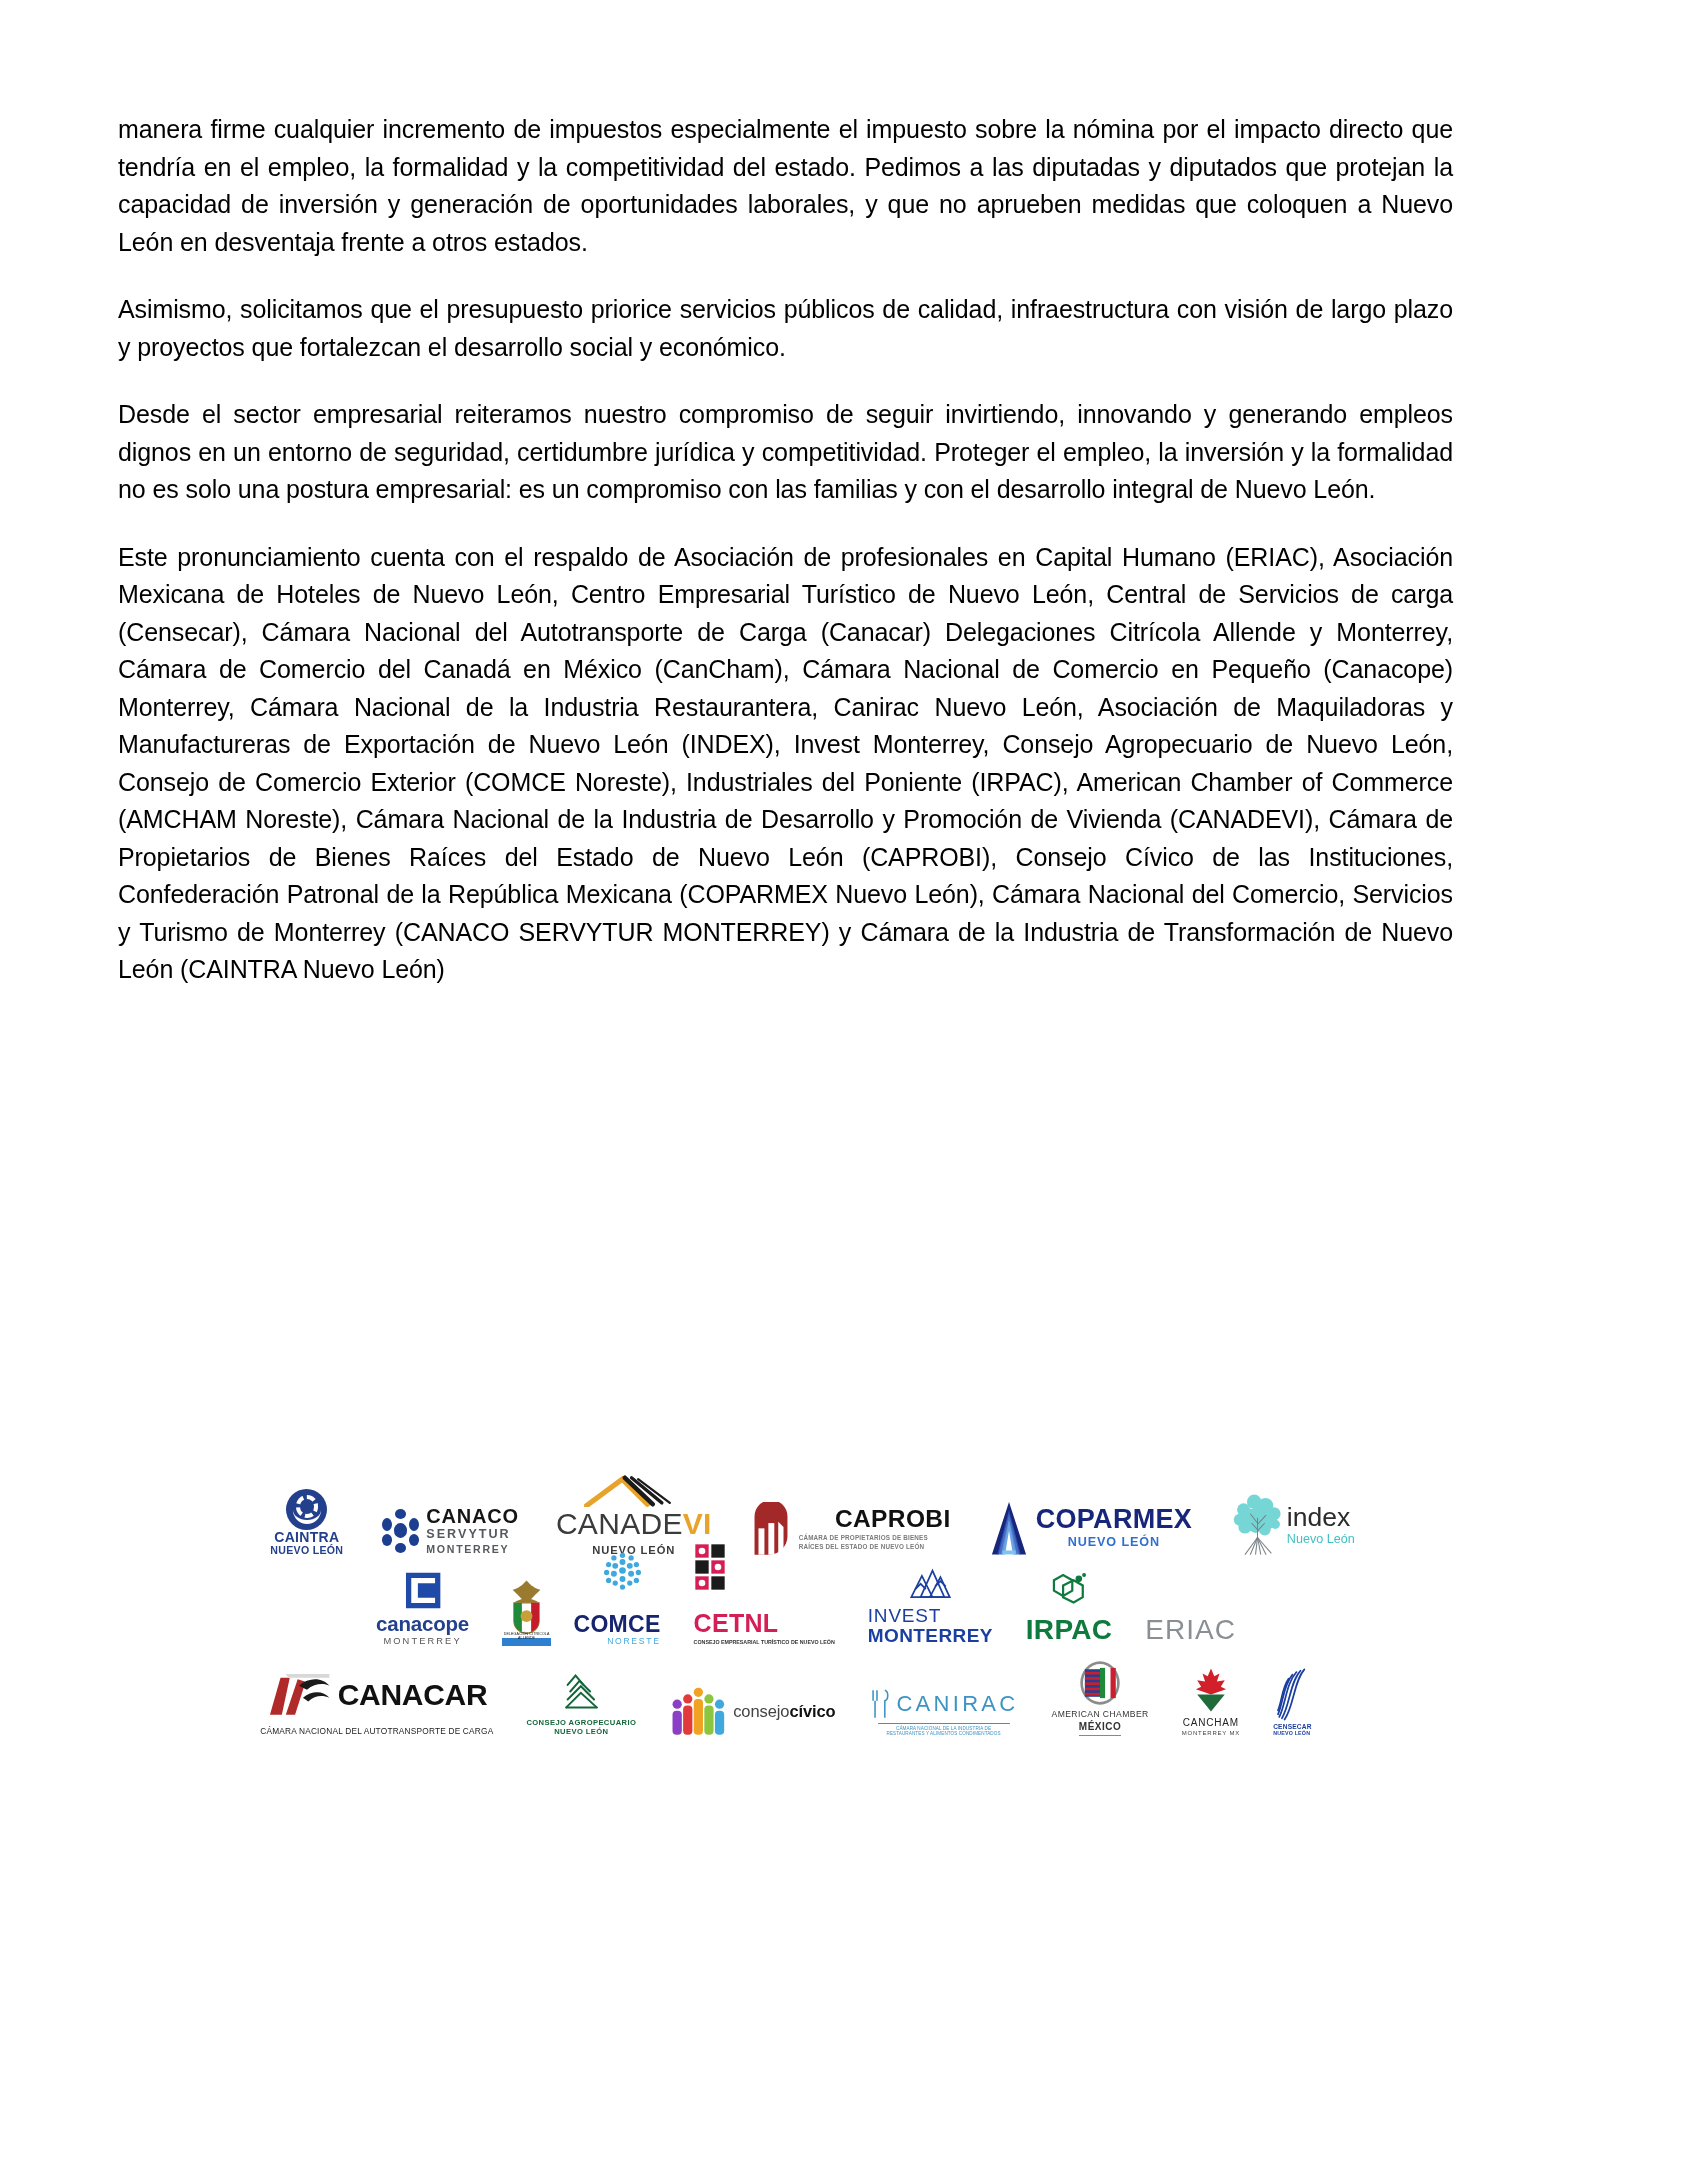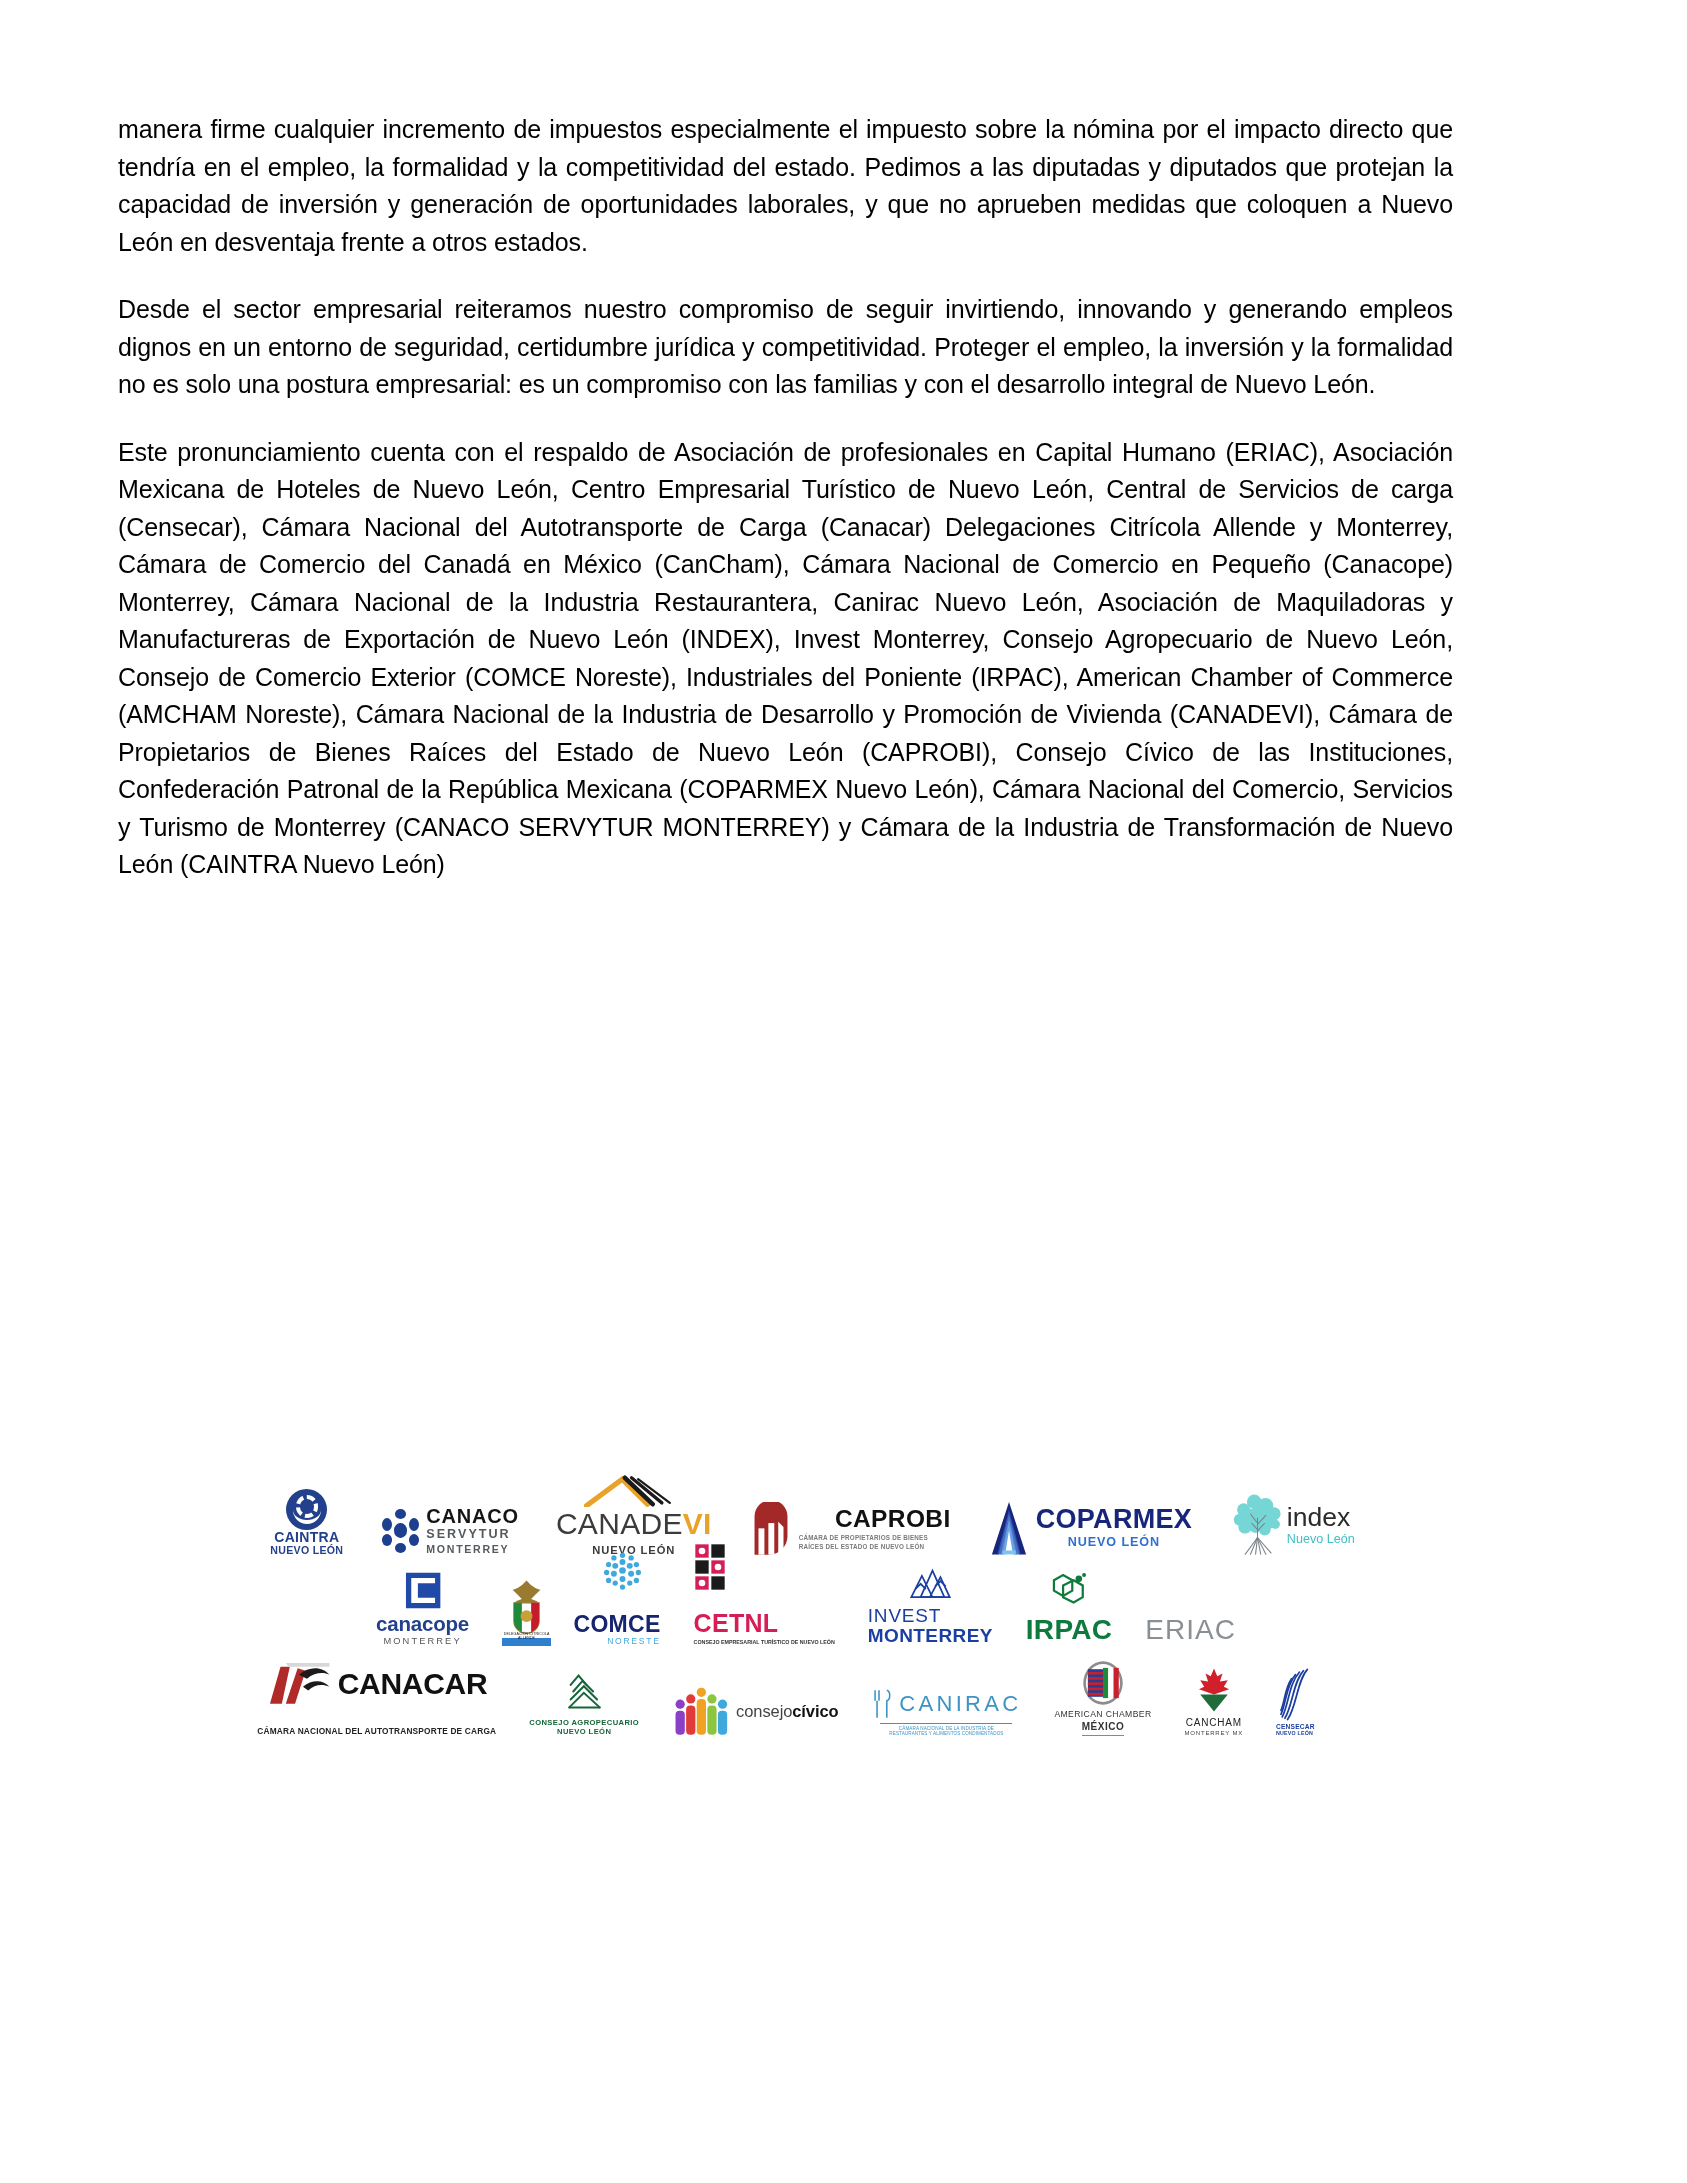--- a/index.html
+++ b/index.html
@@ -159,21 +159,21 @@
   .irpac-t1{ font-size:28px; font-weight:800; color:#0f7a3d; letter-spacing:0.3px;}
 
   
   .eriac-t1{ font-size:28px; font-weight:400; color:#8a8f94; letter-spacing:1px;}
 
   
   .canacar-wrap{display:flex; flex-direction:column; align-items:center;}
   .canacar-row{display:flex; align-items:center; gap:5.3px;}
   .canacar-mark{ width:66px; height:48px; position:relative;}
   .canacar-t1{ font-size:30px; font-weight:800; color:#111; letter-spacing:-0.3px;}
-  .canacar-t2{ font-size:8.3px; font-weight:700; color:#222; letter-spacing:0.2px; margin-top:18px;}
+  .canacar-t2{ font-size:8.3px; font-weight:400; color:#222; letter-spacing:0.2px; margin-top:7px;}
 
   
   .agro-wrap{display:flex; flex-direction:column; align-items:center;}
   .agro-mark{ width:41px; height:41px; position:relative;}
   .agro-t1{ font-size:7.6px; font-weight:700; color:#14663a; letter-spacing:0.4px; margin-top:4px;}
   .agro-t2{ font-size:7.6px; font-weight:700; color:#14663a; letter-spacing:0.4px;}
 
   
   .civico-wrap{display:flex; flex-direction:row; align-items:center;}
   .civico-mark{ width:64px; height:49px; position:relative;}
@@ -206,20 +206,21 @@
   .censecar-t1{ font-size:6.6px; font-weight:700; color:#1b3fa0; letter-spacing:0.2px;}
   .censecar-t2{ font-size:5.3px; font-weight:700; color:#1b3fa0; letter-spacing:0.2px;}
 </style>
 </head>
 <body>
 
 <div class="page">
 
   <div class="doc-body">
     <p class="para">manera firme cualquier incremento de impuestos especialmente el impuesto sobre la nómina por el impacto directo que tendría en el empleo, la formalidad y la competitividad del estado. Pedimos a las diputadas y diputados que protejan la capacidad de inversión y generación de oportunidades laborales, y que no aprueben medidas que coloquen a Nuevo León en desventaja frente a otros estados.</p>
+    <p class="para">Asimismo, solicitamos que el presupuesto priorice servicios públicos de calidad, infraestructura con visión de largo plazo y proyectos que fortalezcan el desarrollo social y económico.</p>
     <p class="para">Desde el sector empresarial reiteramos nuestro compromiso de seguir invirtiendo, innovando y generando empleos dignos en un entorno de seguridad, certidumbre jurídica y competitividad. Proteger el empleo, la inversión y la formalidad no es solo una postura empresarial: es un compromiso con las familias y con el desarrollo integral de Nuevo León.</p>
     <p class="para">Este pronunciamiento cuenta con el respaldo de Asociación de profesionales en Capital Humano (ERIAC), Asociación Mexicana de Hoteles de Nuevo León, Centro Empresarial Turístico de Nuevo León, Central de Servicios de carga (Censecar), Cámara Nacional del Autotransporte de Carga (Canacar) Delegaciones Citrícola Allende y Monterrey, Cámara de Comercio del Canadá en México (CanCham), Cámara Nacional de Comercio en Pequeño (Canacope) Monterrey, Cámara Nacional de la Industria Restaurantera, Canirac Nuevo León, Asociación de Maquiladoras y Manufactureras de Exportación de Nuevo León (INDEX), Invest Monterrey, Consejo Agropecuario de Nuevo León, Consejo de Comercio Exterior (COMCE Noreste), Industriales del Poniente (IRPAC), American Chamber of Commerce (AMCHAM Noreste), Cámara Nacional de la Industria de Desarrollo y Promoción de Vivienda (CANADEVI), Cámara de Propietarios de Bienes Raíces del Estado de Nuevo León (CAPROBI), Consejo Cívico de las Instituciones, Confederación Patronal de la República Mexicana (COPARMEX Nuevo León), Cámara Nacional del Comercio, Servicios y Turismo de Monterrey (CANACO SERVYTUR MONTERREY) y Cámara de la Industria de Transformación de Nuevo León (CAINTRA Nuevo León)</p>
   </div>
 
   <div class="logo-board">
 
     <div class="logo-row r1">
 
       <div class="logo">
         <div class="caintra-mark"></div>

